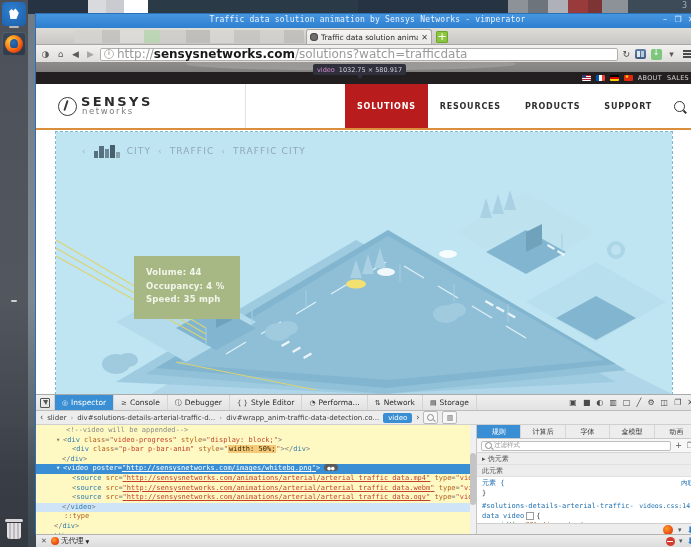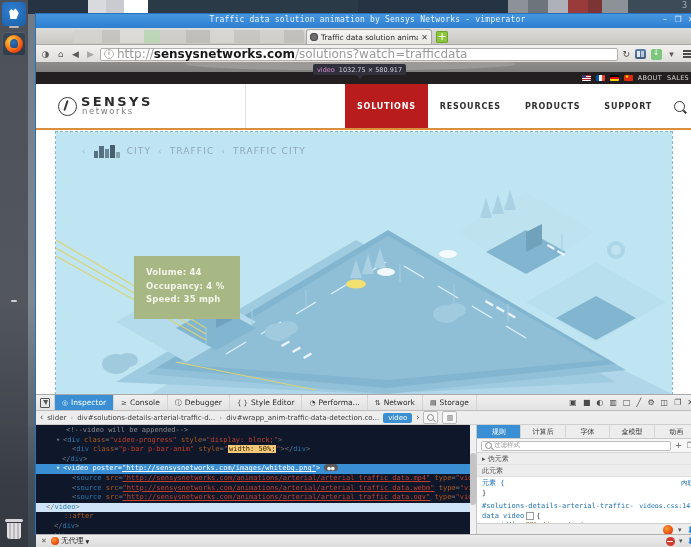--- a/index.html
+++ b/index.html
@@ -194,21 +194,21 @@
   .dt-crumbbar{height:14px;background:#ededed;border-bottom:1px solid #cfcfcf;
     display:flex;align-items:center;gap:4px;padding:0 4px;box-sizing:border-box;}
   .dt-crumb{font-size:7px;color:#3a3a3a;white-space:nowrap;cursor:pointer;}
   .dt-crumb.sel{background:#3a8fd4;color:#fff;padding:1px 5px;border-radius:2px;}
   .dt-crumb-sep{color:#999;font-size:7px;}
   .dt-crumb-nav{color:#3a3a3a;font-size:8px;cursor:pointer;}
   .crumb-btn{width:13px;height:11px;border:1px solid #b9b9b9;background:#f7f7f7;border-radius:2px;
     font-size:7px;color:#555;display:flex;align-items:center;justify-content:center;cursor:pointer;}
 
   .dt-body{display:flex;height:111px;}
-  .markup{width:440px;background:#0f172a;border-right:1px solid #c6c6c6;overflow:hidden;
+  .markup{width:440px;background:#fef9c3;border-right:1px solid #c6c6c6;overflow:hidden;
     font-family:"DejaVu Sans Mono","Liberation Mono",monospace;font-size:7px;line-height:9.6px;
     padding-top:1px;position:relative;}
   .mrow{white-space:nowrap;padding-left:4px;height:9.6px;}
   .mrow.sel{background:#3a8fd4;}
   .mrow.sel *{color:#fff !important;}
   .mrow.sel2{background:#cfe4f7;}
   .tw{color:#777;display:inline-block;width:7px;}
   .tg{color:#2a7ab0;}
   .at{color:#b25b17;}
   .vl{color:#c63f2a;}
@@ -566,25 +566,25 @@
           </div>
           <div class="mrow" style="padding-left:36px">
             <span class="pu">&lt;</span><span class="tg">source</span> <span class="at">src</span><span class="pu">=</span><span class="lnk">"<span>http://sensysnetworks.com/animations/arterial/arterial_traffic_data.mp4</span>"</span> <span class="at">type</span><span class="pu">=</span><span class="vl">"<span>video/mp4</span>"</span>
           </div>
           <div class="mrow" style="padding-left:36px">
             <span class="pu">&lt;</span><span class="tg">source</span> <span class="at">src</span><span class="pu">=</span><span class="lnk">"<span>http://sensysnetworks.com/animations/arterial/arterial_traffic_data.webm</span>"</span> <span class="at">type</span><span class="pu">=</span><span class="vl">"<span>video/webm</span>"</span>
           </div>
           <div class="mrow" style="padding-left:36px">
             <span class="pu">&lt;</span><span class="tg">source</span> <span class="at">src</span><span class="pu">=</span><span class="lnk">"<span>http://sensysnetworks.com/animations/arterial/arterial_traffic_data.ogv</span>"</span> <span class="at">type</span><span class="pu">=</span><span class="vl">"<span>video/ogg</span>"</span>
           </div>
-          <div class="mrow sel2" style="padding-left:10px">
+          <div class="mrow sel2" style="padding-left:26px">
             <span class="pu">&lt;/</span><span class="tg">video</span><span class="pu">&gt;</span>
           </div>
           <div class="mrow" style="padding-left:28px">
-            <span class="pseudo">::after</span>
+            <span class="pseudo">::type</span>
           </div>
           <div class="mrow" style="padding-left:18px">
             <span class="pu">&lt;/</span><span class="tg">div</span><span class="pu">&gt;</span>
           </div>
           <div class="mrow" style="padding-left:12px">
             <span class="pu">&lt;/</span><span class="tg">div</span><span class="pu">&gt;</span>
           </div>
           <div class="m-scroll">
               <div class="m-thumb"></div>
             </div>

